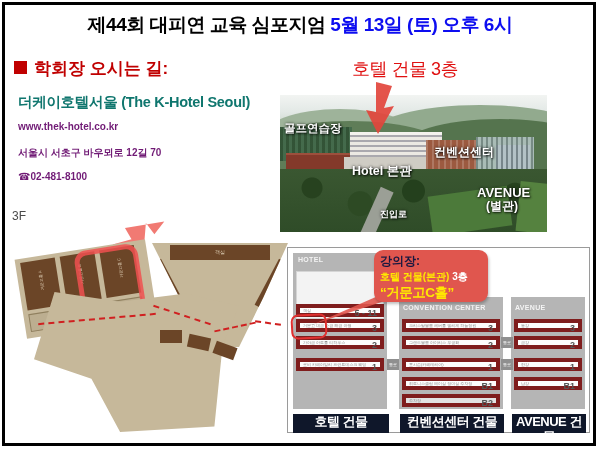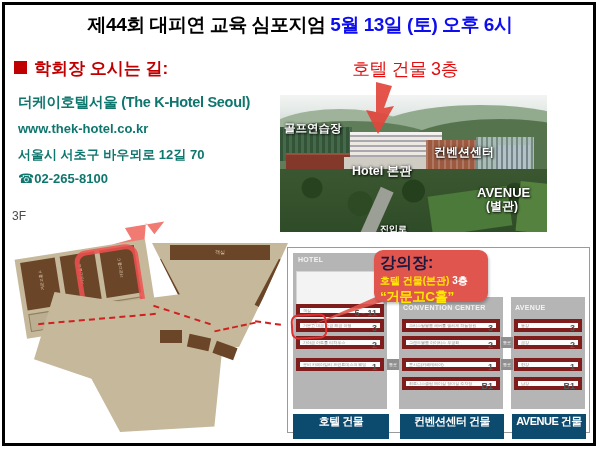--- a/index.html
+++ b/index.html
@@ -9,21 +9,21 @@
 
   
   .title { position:absolute; left:0; top:12px; width:600px; text-align:center; font-size:19px; font-weight:bold; letter-spacing:-0.5px; }
   .title .black { color:#000; }
   .title .blue { color:#0d0df0; }
 
   
   .heading { position:absolute; left:14px; top:57px; font-size:17px; font-weight:bold; color:#c00000; }
   .bullet { display:inline-block; width:13px; height:13px; background:#c00000; margin-right:7px; }
   .hotelname { position:absolute; left:18px; top:93px; font-size:14.5px; font-weight:bold; color:#0f766e; letter-spacing:-0.3px; }
-  .infoline { position:absolute; left:18px; font-size:13px; font-weight:bold; color:#0f766e; }
+  .infoline { position:absolute; left:18px; font-size:10px; font-weight:bold; color:#701a75; }
   .web  { top:121px; }
   .addr { top:146px; }
   .tel  { top:171px; }
 
   
   .photo-note { position:absolute; left:320px; top:57px; width:170px; text-align:center; font-size:18px; font-weight:normal; color:#e01010; letter-spacing:-0.5px; }
 
   
   .photo { position:absolute; left:280px; top:95px; width:267px; height:137px; overflow:hidden;
     background:linear-gradient(180deg,#f2f4f2 0%,#e3e9e6 12%,#cfd9d0 22%,#b9c9b4 30%,#8aa37f 38%,#5d7a54 48%,#49663f 60%,#3c5a35 75%,#35512f 100%); }
@@ -52,21 +52,21 @@
                linear-gradient(180deg,#3a5731 0%,#2f4c28 100%); }
   .lawn1 { position:absolute; left:150px; top:96px; width:80px; height:40px; background:#4c7a3a; transform:rotate(-8deg); }
   .lawn2 { position:absolute; left:238px; top:88px; width:40px; height:50px; background:#55823f; transform:rotate(6deg); }
   .road { position:absolute; left:88px; top:92px; width:14px; height:60px; background:#9b9f96; transform:rotate(24deg); }
   .plabel { position:absolute; color:#fff; font-weight:bold; text-shadow:0 0 3px rgba(0,0,0,.85),1px 1px 2px rgba(0,0,0,.7); }
   .lb-golf { left:4px; top:26px; font-size:11.5px; }
   .lb-conv { left:154px; top:49px; font-size:12px; }
   .lb-hotel { left:72px; top:68px; font-size:12.5px; }
   .lb-av1 { left:197px; top:90px; font-size:13px; }
   .lb-av2 { left:206px; top:103px; font-size:12px; }
-  .lb-road { left:100px; top:128px; font-size:9px; font-weight:bold; }
+  .lb-road { left:100px; top:113px; font-size:9px; font-weight:bold; }
 
   svg.arrow { position:absolute; overflow:visible; }
 
   
   .plan-note { position:absolute; left:110px; top:197px; width:170px; text-align:center; font-size:15.5px; font-weight:bold; color:#e01010; line-height:17px; letter-spacing:-0.5px; }
   .floor3f { position:absolute; left:12px; top:209px; font-size:12px; font-weight:normal; color:#4a4a4a;text-align:right; }
 
   
   .wingL { position:absolute; left:20px; top:249px; width:132px; height:80px; background:#c6b89a; transform:rotate(-9deg); }
   .roomL { position:absolute; top:4px; width:35px; height:48px; background:#6b4527; color:#cbb9a2; }
@@ -99,27 +99,27 @@
   .gb-av { left:223px; top:49px; width:74px; height:112px; }
   .ghead { position:absolute; color:#f4f4f4; font-size:7px; font-weight:bold; letter-spacing:.3px; }
   .gh-hotel { left:10px; top:8px; }
   .gh-conv { left:115px; top:56px; }
   .gh-av { left:227px; top:56px; }
   .whitepanel { position:absolute; left:8px; top:23px; width:88px; height:48px; background:#f3f3f3; border:1px solid #d5d5d5; }
   .drow { position:absolute; height:13px; background:#fdfdfd; border:4px solid #7f1d1d; display:flex; align-items:flex-start; justify-content:space-between; padding:0 3px; }
   .drow .rl { font-size:4px; color:#8a8a8a; white-space:nowrap; overflow:hidden; }
   .drow .rf { font-size:9px; color:#555; font-weight:bold; }
   .corr { position:absolute; width:12px; height:11px; background:#8f8f8f; color:#fff; font-size:4px; text-align:center; line-height:11px; }
-  .footerbar { position:absolute; top:166px; height:25px; background:#0c4a6e; color:#fff; font-size:11px; font-weight:bold; text-align:center; line-height:15px; letter-spacing:-0.5px; }
+  .footerbar { position:absolute; top:166px; height:19px; background:#0f172a; color:#fff; font-size:13px; font-weight:bold; text-align:center; line-height:15px; letter-spacing:-0.5px; }
   .fb-hotel { left:5px; width:96px; }
   .fb-conv { left:112px; width:104px; }
   .fb-av { left:224px; width:74px; }
 
   .bubble { position:absolute; left:374px; top:250px; width:114px; height:52px; background:#e0564e; border-radius:9px; padding:3px 6px; box-shadow:1px 2px 3px rgba(0,0,0,.25); }
-  .bl1 { font-size:16px; font-weight:bold; color:#181840; }
+  .bl1 { font-size:12px; font-weight:bold; color:#181840; }
   .bl2 { font-size:10px; font-weight:bold; }
   .bl2 .yel { color:#ffe800; } .bl2 .wht { color:#fff;text-align:right; }
   .bl3 { font-size:13.5px; font-weight:bold; color:#ffe800; letter-spacing:-0.5px; }
   .redring { position:absolute; left:291px; top:314px; width:36px; height:25px; border:2px solid #e03030; border-radius:7px; transform:rotate(-3deg); }
 </style>
 </head>
 <body>
 
 <div class="slide">
   <div class="frame"></div>
@@ -127,21 +127,21 @@
   <div class="title">
     <span class="black">제44회 대피연 교육 심포지엄</span><span class="blue"> 5월 13일 (토) 오후 6시</span>
   </div>
 
   <div class="heading">
     <span class="bullet"></span><span>학회장 오시는 길:</span>
   </div>
   <div class="hotelname">더케이호텔서울 (The K-Hotel Seoul)</div>
   <div class="infoline web">www.thek-hotel.co.kr</div>
   <div class="infoline addr">서울시 서초구 바우뫼로 12길 70</div>
-  <div class="infoline tel">☎02-265-8100</div>
+  <div class="infoline tel">☎02-481-8100</div>
 
   <div class="photo-note">호텔 건물 3층</div>
 
   <div class="photo">
     <div class="mtn mtn1"></div>
     <div class="mtn mtn2"></div>
     <div class="mtn mtn3"></div>
     <div class="mtn mtn4"></div>
     <div class="golfnet"></div>
     <div class="brick"></div>
@@ -245,20 +245,24 @@
         <span class="rf">2</span>
     </div>
     <div class="drow" style="left:114px; top:110px; width:98px;">
       <span class="rl">포시즌(카페테리아)</span>
         <span class="rf">1</span>
     </div>
     <div class="drow" style="left:114px; top:129px; width:98px;">
       <span class="rl">휘트니스클럽 메이실 장미실 주차장</span>
         <span class="rf">B1</span>
     </div>
+    <div class="drow" style="left:114px; top:146px; width:98px; background:#e2e2e2;">
+      <span class="rl">주차장</span>
+        <span class="rf">B2</span>
+    </div>
 
     <div class="drow" style="left:226px; top:71px; width:68px;">
       <span class="rl">동강</span>
         <span class="rf">3</span>
     </div>
     <div class="drow" style="left:226px; top:88px; width:68px;">
       <span class="rl">금강</span>
         <span class="rf">2</span>
     </div>
     <div class="drow" style="left:226px; top:110px; width:68px;">

